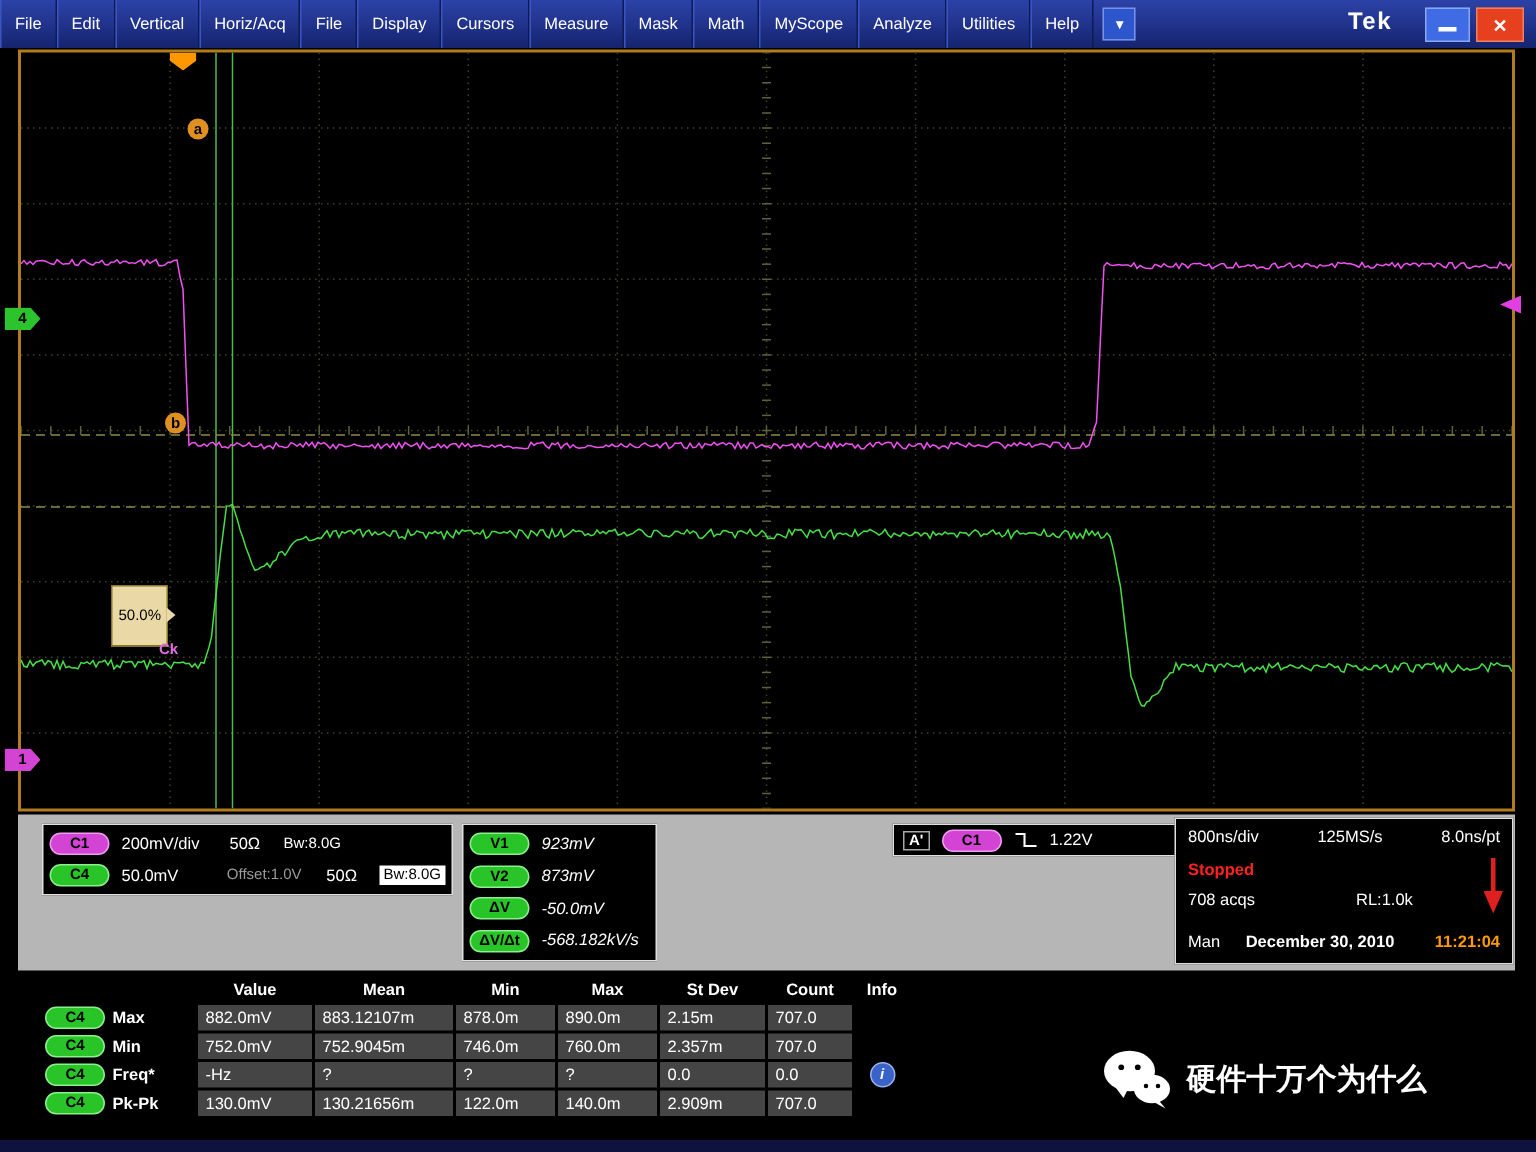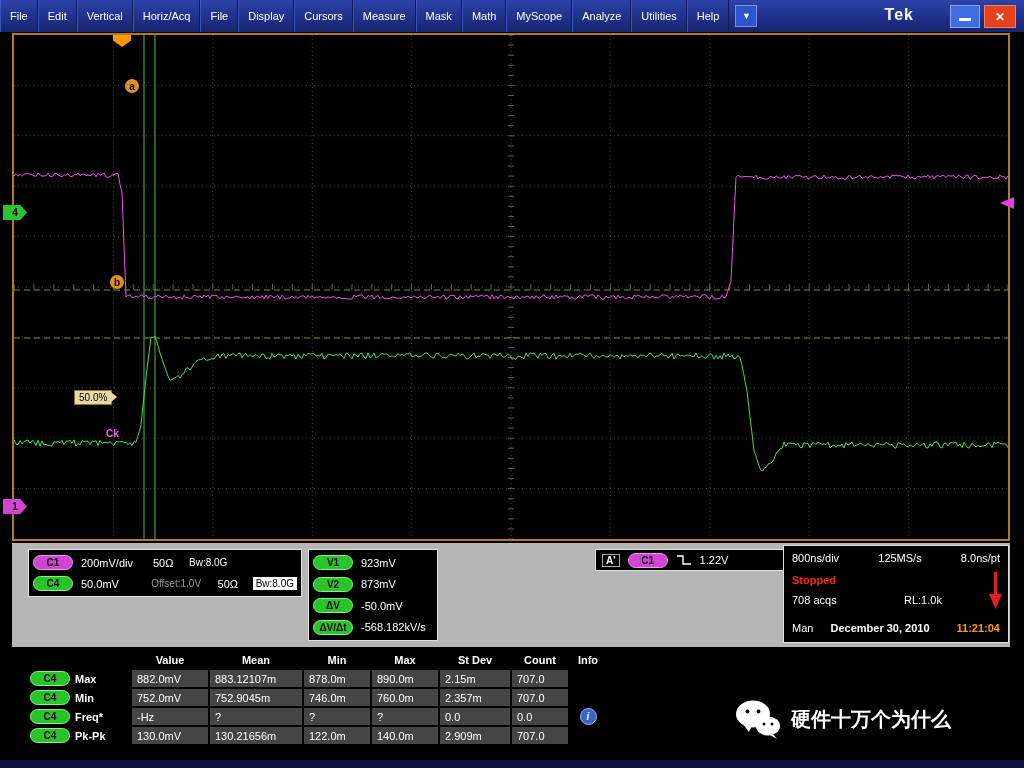--- a/index.html
+++ b/index.html
@@ -7,38 +7,38 @@
         font-family:"Liberation Sans",sans-serif;}
 
   
   .menubar{position:absolute;left:0;top:0;width:1024px;height:32px;
            background:linear-gradient(#2c42a8,#15246f);display:flex;align-items:stretch;}
   .menu-items{display:flex;align-items:stretch;}
   .menu-item{color:#fff;font-size:11px;padding:0 9px;display:flex;align-items:center;
              border-right:1px solid #0d1a56;border-left:1px solid #3a55c0;cursor:default;white-space:nowrap;}
   .dd-btn{width:20px;height:20px;background:#2d55cc;border:1px solid #7a90e0;margin:5px 0 0 6px;
           color:#fff;font-size:9px;text-align:center;line-height:20px;}
-  .tek{position:absolute;right:110px;top:6px;color:#fff;font-weight:bold;font-size:16px;letter-spacing:1px;}
+  .tek{position:absolute;right:96px;top:6px;color:#fff;font-weight:bold;font-size:16px;letter-spacing:1px;}
   .win-min{position:absolute;right:44px;top:5px;width:28px;height:21px;background:#3f6be4;border:1px solid #8aa8f0;}
   .minbar{display:block;width:12px;height:3px;background:#fff;margin:12px auto 0;}
   .win-close{position:absolute;right:8px;top:5px;width:30px;height:21px;background:#e6401e;border:1px solid #f08060;
              color:#fff;font-size:12px;font-weight:bold;display:flex;align-items:center;justify-content:center;}
 
   
   .scope{position:absolute;left:12px;top:33px;width:998px;height:508px;background:#000;
          border:2px solid #b07c1e;box-sizing:border-box;}
   #scope-svg{position:absolute;left:0;top:0;}
   .trigmark{position:absolute;left:99px;top:0;width:18px;height:12px;background:#ff9800;
             clip-path:polygon(0 0,100% 0,100% 45%,50% 100%,0 45%);}
   .curlabel{position:absolute;width:14px;height:14px;border-radius:50%;background:#e09020;color:#000;
             font-size:10px;font-weight:bold;display:flex;align-items:center;justify-content:center;}
   .curlabel.a{left:111px;top:44px;}
   .curlabel.b{left:96px;top:240px;}
   .trigtag{position:absolute;left:60px;top:355px;background:#ead9a6;color:#000;font-size:10px;
-           padding:1px 4px;border:1px solid #887722;display:flex;align-items:flex-start;}
+           padding:14px 4px;border:1px solid #887722;display:flex;align-items:flex-start;}
   .tagarrow{width:0;height:0;border-left:6px solid #ead9a6;border-top:5px solid transparent;
             border-bottom:5px solid transparent;position:absolute;right:-6px;}
   .cklabel{position:absolute;left:92px;top:393px;color:#e26de2;font-size:10px;font-weight:bold;}
   .chmark{position:absolute;left:-11px;width:24px;height:15px;font-size:10px;font-weight:bold;color:#000;
           display:flex;align-items:center;justify-content:center;
           clip-path:polygon(0 0,72% 0,100% 50%,72% 100%,0 100%);}
   .chmark.c4{background:#2cc42c;top:170px;}
   .chmark.c1{background:#d444d4;top:464px;}
   .rarrow{position:absolute;right:-6px;top:162px;width:14px;height:12px;background:#e040e0;
           clip-path:polygon(0 50%,100% 0,100% 100%);}
@@ -56,21 +56,21 @@
   .ch-scale{margin-left:8px;width:72px;}
   .ch-offset{width:68px;color:#9a9a9a;font-size:10px;}
   .ch-imp{width:36px;}
   .ch-bw{font-size:10px;}
   .ch-bw.sel{background:#fff;color:#000;padding:1px 3px;}
 
   .curbox{width:130px;height:92px;padding:2px 4px;display:flex;flex-direction:column;justify-content:space-around;}
   .curbox.v{left:296px;top:6px;}
   .curbox.t{left:436px;top:6px;}
   .cur-row{display:flex;align-items:center;}
-  .cur-val{margin-left:8px;}
+  .cur-val{margin-left:8px;font-style:italic;}
 
   .trigbox{left:583px;top:6px;width:196px;height:22px;display:flex;align-items:center;gap:8px;padding:0 6px;}
   .trig-a{border:1px solid #aaa;padding:0 3px;font-size:10px;font-weight:bold;}
 
   .acqbox{left:771px;top:2px;width:226px;height:98px;}
   .acq1{position:absolute;left:8px;right:8px;top:6px;display:flex;justify-content:space-between;font-weight:normal;}
   .acq2{position:absolute;left:8px;top:28px;color:#ff2222;font-weight:bold;}
   .acq3{position:absolute;left:8px;top:48px;}
   .acq3 .rl{position:absolute;left:112px;}
   .acq4{position:absolute;left:8px;right:8px;top:76px;}

